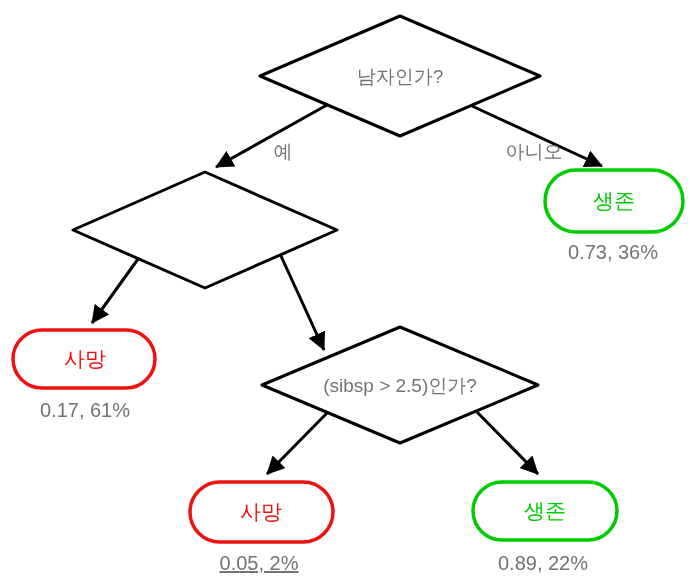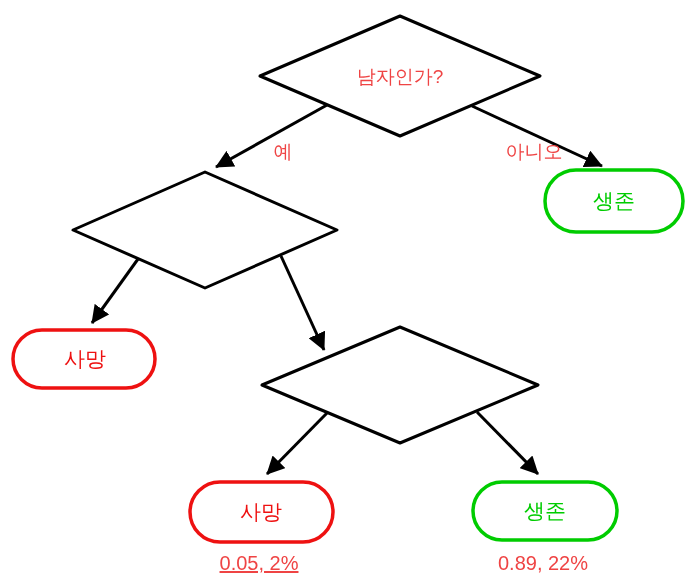--- a/index.html
+++ b/index.html
@@ -17,21 +17,21 @@
   }
   .stage svg {
     position: absolute;
     left: 0;
     top: 0;
   }
   .lbl {
     position: absolute;
     transform: translate(-50%, -50%);
     white-space: nowrap;
-    color: #ef4444;
+    color: #737373;
     line-height: 1;
   }
   .decision-label { font-size: 19px; }
   .edge-label     { font-size: 19px; }
   .outcome-label  { font-size: 21px; font-weight: 400; font-family: Liberation Serif, serif; }
   .stat-label     { font-size: 20px; }
 </style>
 </head>
 <body>
 
@@ -57,25 +57,28 @@
     <polygon points="205,172 337,230 205,288 73,230" fill="#ffffff" stroke-width="3" stroke-linejoin="round" stroke="#000000"></polygon>
     <polygon points="400,327 538,385 400,443 262,385" fill="#ffffff" stroke-width="3" stroke-linejoin="round" stroke="#000000"></polygon>
 
     <rect x="545" y="170" width="138" height="62" rx="31" ry="31" fill="#ffffff" stroke-width="3.5" stroke="#00cc00"></rect>
     <rect x="13" y="330" width="142" height="58" rx="29" ry="29" fill="#ffffff" stroke-width="3.5" stroke="#ee1111"></rect>
     <rect x="190" y="482" width="143" height="60" rx="30" ry="30" fill="#ffffff" stroke-width="3.5" stroke="#ee1111"></rect>
     <rect x="473" y="482" width="144" height="58" rx="29" ry="29" fill="#ffffff" stroke-width="3.5" stroke="#00cc00"></rect>
   </svg>
 
   <div class="lbl decision-label" style="left:400px; top:76px;">남자인가?</div>
+  <div class="lbl decision-label" style="left:400px; top:385px;">(sibsp &gt; 2.5)인가?</div>
 
   <div class="lbl edge-label" style="left:283px; top:151px;">예</div>
   <div class="lbl edge-label" style="left:534px; top:151px;">아니오</div>
 
   <div class="lbl outcome-label" style="left: 614px; top: 201px; color: rgb(0, 204, 0);">생존</div>
   <div class="lbl outcome-label" style="left: 85px; top: 359px; color: rgb(238, 17, 17);">사망</div>
   <div class="lbl outcome-label" style="left: 261px; top: 512px; color: rgb(238, 17, 17);">사망</div>
   <div class="lbl outcome-label" style="left: 545px; top: 511px; color: rgb(0, 204, 0);">생존</div>
 
+  <div class="lbl stat-label" style="left:613px; top:252px;">0.73, 36%</div>
+  <div class="lbl stat-label" style="left:85px; top:410px;">0.17, 61%</div>
   <div class="lbl stat-label" style="left:259px; top:563px;text-decoration:underline;">0.05, 2%</div>
   <div class="lbl stat-label" style="left:543px; top:563px;">0.89, 22%</div>
 
 </div>
 
 </body></html>

